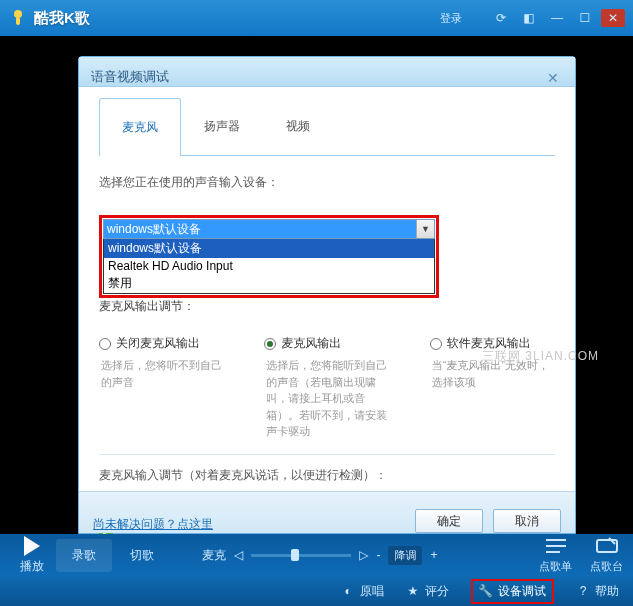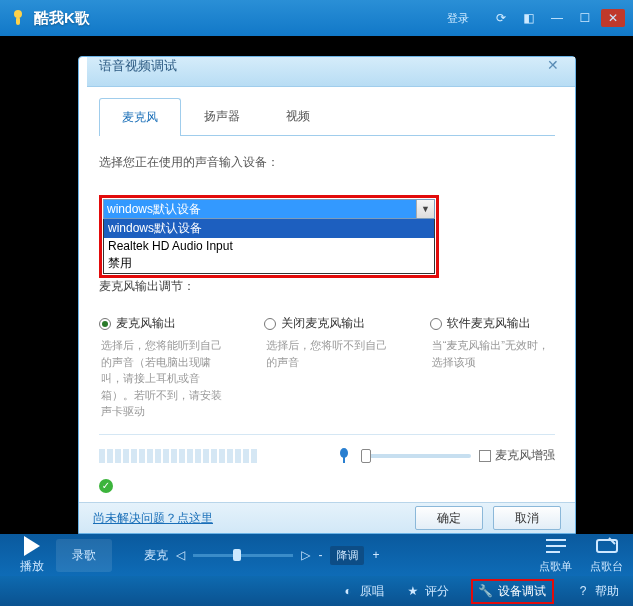--- a/index.html
+++ b/index.html
@@ -3,36 +3,36 @@
 <meta charset="utf-8">
 <style>
 * { margin: 0; padding: 0; box-sizing: border-box; font-family: "Microsoft YaHei", SimSun, Arial, sans-serif; }
 body { width: 633px; height: 606px; background: #000; overflow: hidden; position: relative; }
 
 
 .titlebar { height: 36px; background: linear-gradient(to bottom, #2a8fd6, #1178c8); display: flex; align-items: center; padding: 0 8px; color: #fff; }
 .logo-icon { width: 20px; height: 20px; margin-right: 6px; display: flex; align-items: center; justify-content: center; }
 .app-title { font-size: 15px; font-weight: bold; text-shadow: 0 1px 2px rgba(0,0,0,0.3); }
 .title-right { margin-left: auto; display: flex; align-items: center; gap: 4px; }
-.title-login { font-size: 11px; color: #cde9ff; margin-right: 16px; }
+.title-login { font-size: 11px; color: #cde9ff; margin-right: 23px; }
 .title-btn { width: 24px; height: 18px; display: flex; align-items: center; justify-content: center; color: #cde9ff; font-size: 12px; cursor: pointer; }
 .title-btn.close { background: #c0392b; border-radius: 2px; }
 
 
 .main-area { background: #000; position: relative; height: 498px; }
 
 
 .dialog { position: absolute; left: 78px; top: 20px; width: 498px; height: 478px; background: #fff; border: 1px solid #6bb3e6; border-radius: 4px 4px 0 0; box-shadow: 0 2px 12px rgba(0,0,0,0.4); }
-.dialog-header { height: 30px; background: linear-gradient(to bottom, #d5ecfa, #b8ddf4); border-bottom: 1px solid #a0cdec; display: flex; align-items: flex-start; padding: 0 12px; font-size: 13px; color: #2c5a82; margin-left: 8px; }
+.dialog-header { height: 30px; background: linear-gradient(to bottom, #d5ecfa, #b8ddf4); border-bottom: 1px solid #a0cdec; display: flex; align-items: flex-end; padding: 0 12px; font-size: 13px; color: #2c5a82; }
 .dialog-close { margin-left: auto; width: 16px; height: 16px; cursor: pointer; color: #5a8cb5; font-size: 14px; }
 .dialog-body { padding: 10px 20px 0 20px; }
 
 
 .tabs { display: flex; border-bottom: 1px solid #a0cdec; margin-bottom: 18px; }
-.tab { padding: 10px 22px; font-size: 12px; color: #555; cursor: pointer; border: 1px solid transparent; border-bottom: none; }
+.tab { padding: 20px 22px; font-size: 12px; color: #555; cursor: pointer; border: 1px solid transparent; border-bottom: none; }
 .tab.active { border-color: #a0cdec; background: #fff; color: #1a6fb8; position: relative; top: 1px; border-radius: 3px 3px 0 0; }
 
 .label { font-size: 12px; color: #555; margin-bottom: 24px; }
 
 
 .redbox { border: 3px solid #e20b0b; padding: 1px; width: 340px; }
 .combo { border: 1px solid #7c9cbc; height: 20px; display: flex; align-items: center; background: #3399ff; color: #fff; font-size: 12px; padding-left: 3px; position: relative; }
 .combo-arrow { margin-left: auto; width: 18px; height: 18px; background: linear-gradient(#f5f5f5,#ddd); border-left: 1px solid #aaa; display: flex; align-items: center; justify-content: center; color: #444; font-size: 9px; }
 .combo-list { border: 1px solid #333; border-top: none; background: #fff; }
 .combo-opt { font-size: 12px; padding: 1px 4px; cursor: pointer; }
@@ -59,21 +59,21 @@
 .mic-icon { width: 18px; height: 18px; }
 .slider { width: 110px; height: 4px; background: #c7dff0; position: relative; border-radius: 2px; }
 .slider-thumb { position: absolute; width: 10px; height: 14px; background: #fff; border: 1px solid #888; border-radius: 2px; top: -5px; left: 0; }
 .chk-row { display: flex; align-items: center; gap: 4px; font-size: 12px; color: #555; }
 .chkbox { width: 12px; height: 12px; border: 1px solid #888; }
 
 .status-row { display: flex; align-items: center; gap: 6px; margin-top: 14px; font-size: 12px; color: #3a8a3a; }
 .ok-icon { width: 14px; height: 14px; background: #3cb43c; border-radius: 50%; display: flex; align-items: center; justify-content: center; color: #fff; font-size: 10px; }
 
 
-.dialog-footer { position: absolute; bottom: 0; left: 0; right: 0; height: 31px; background: linear-gradient(#e5f2fb,#d2e8f7); border-top: 1px solid #b8d5ea; display: flex; align-items: center; padding: 0 14px; }
+.dialog-footer { position: absolute; bottom: 0; left: 0; right: 0; height: 42px; background: linear-gradient(#e5f2fb,#d2e8f7); border-top: 1px solid #b8d5ea; display: flex; align-items: flex-end; padding: 0 14px; }
 .help-link { font-size: 12px; color: #1a6fb8; text-decoration: underline; cursor: pointer; }
 .dlg-btn { margin-left: 10px; width: 68px; height: 24px; background: linear-gradient(#fefefe,#e3eef7); border: 1px solid #8bb8d9; border-radius: 2px; font-size: 12px; color: #333; cursor: pointer; display: flex; align-items: center; justify-content: center; }
 .dlg-btn:first-of-type { margin-left: auto; }
 
 
 .bottombar { position: absolute; bottom: 0; left: 0; right: 0; height: 72px; background: linear-gradient(to bottom, #0a5a9e, #1178c8); }
 .bb-top { height: 42px; display: flex; align-items: center; padding: 0 10px; color: #cfe8ff; font-size: 12px; gap: 2px; }
 .play-btn { display: flex; flex-direction: column; align-items: center; gap: 2px; padding: 0 10px; cursor: pointer; }
 .play-triangle { width: 0; height: 0; border-left: 16px solid #fff; border-top: 10px solid transparent; border-bottom: 10px solid transparent; }
 .bb-tab { padding: 8px 16px; cursor: pointer; }
@@ -138,43 +138,44 @@
           <div class="combo-opt sel">windows默认设备</div>
           <div class="combo-opt">Realtek HD Audio Input</div>
           <div class="combo-opt">禁用</div>
         </div>
       </div>
       <div class="partial-text" style="overflow:hidden;position:relative;top:-2px">麦克风输出调节：</div>
 
       <div class="radio-row">
         <div class="radio-item">
           <div class="radio-head">
+            <span class="radio"></span>
+            <span>关闭麦克风输出</span>
+          </div>
+          <div class="radio-desc">选择后，您将听不到自己的声音</div>
+        </div>
+        <div class="radio-item">
+          <div class="radio-head">
             <span class="radio checked"></span>
             <span>麦克风输出</span>
           </div>
           <div class="radio-desc">选择后，您将能听到自己的声音（若电脑出现啸叫，请接上耳机或音箱）。若听不到，请安装声卡驱动</div>
-        </div>
-        <div class="radio-item">
-          <div class="radio-head">
-            <span class="radio"></span>
-            <span>关闭麦克风输出</span>
-          </div>
-          <div class="radio-desc">选择后，您将听不到自己的声音</div>
         </div>
         <div class="radio-item">
           <div class="radio-head">
             <span class="radio"></span>
             <span>软件麦克风输出</span>
           </div>
           <div class="radio-desc">当“麦克风输出”无效时，选择该项</div>
         </div>
       </div>
 
       <div class="divider"></div>
 
+      <div class="vol-label">麦克风输入调节（对着麦克风说话，以便进行检测）：</div>
       <div class="vol-row">
         <div class="vol-meter">
           <span class="vol-seg"></span>
             <span class="vol-seg"></span>
             <span class="vol-seg"></span>
             <span class="vol-seg"></span>
             <span class="vol-seg"></span>
             <span class="vol-seg"></span>
             <span class="vol-seg"></span>
             <span class="vol-seg"></span>
@@ -211,29 +212,31 @@
       </div>
     </div>
 
     <div class="dialog-footer">
       <span class="help-link">尚未解决问题？点这里</span>
       <div class="dlg-btn">确定</div>
       <div class="dlg-btn">取消</div>
     </div>
   </div>
 
+  <div class="watermark">三联网 3LIAN.COM</div>
 </div>
 
 <div class="bottombar">
   <div class="bb-top">
     <div class="play-btn">
       <div class="play-triangle"></div>
       <span>播放</span>
     </div>
     <div class="bb-tab active">录歌</div>
+    <div class="bb-tab">切歌</div>
     <div class="mic-section">
       <span>麦克</span>
       <span>◁</span>
       <div class="mini-slider">
           <div class="mini-thumb"></div>
         </div>
       <span>▷</span>
       <span>-</span>
       <span class="key-box">降调</span>
       <span>+</span>

